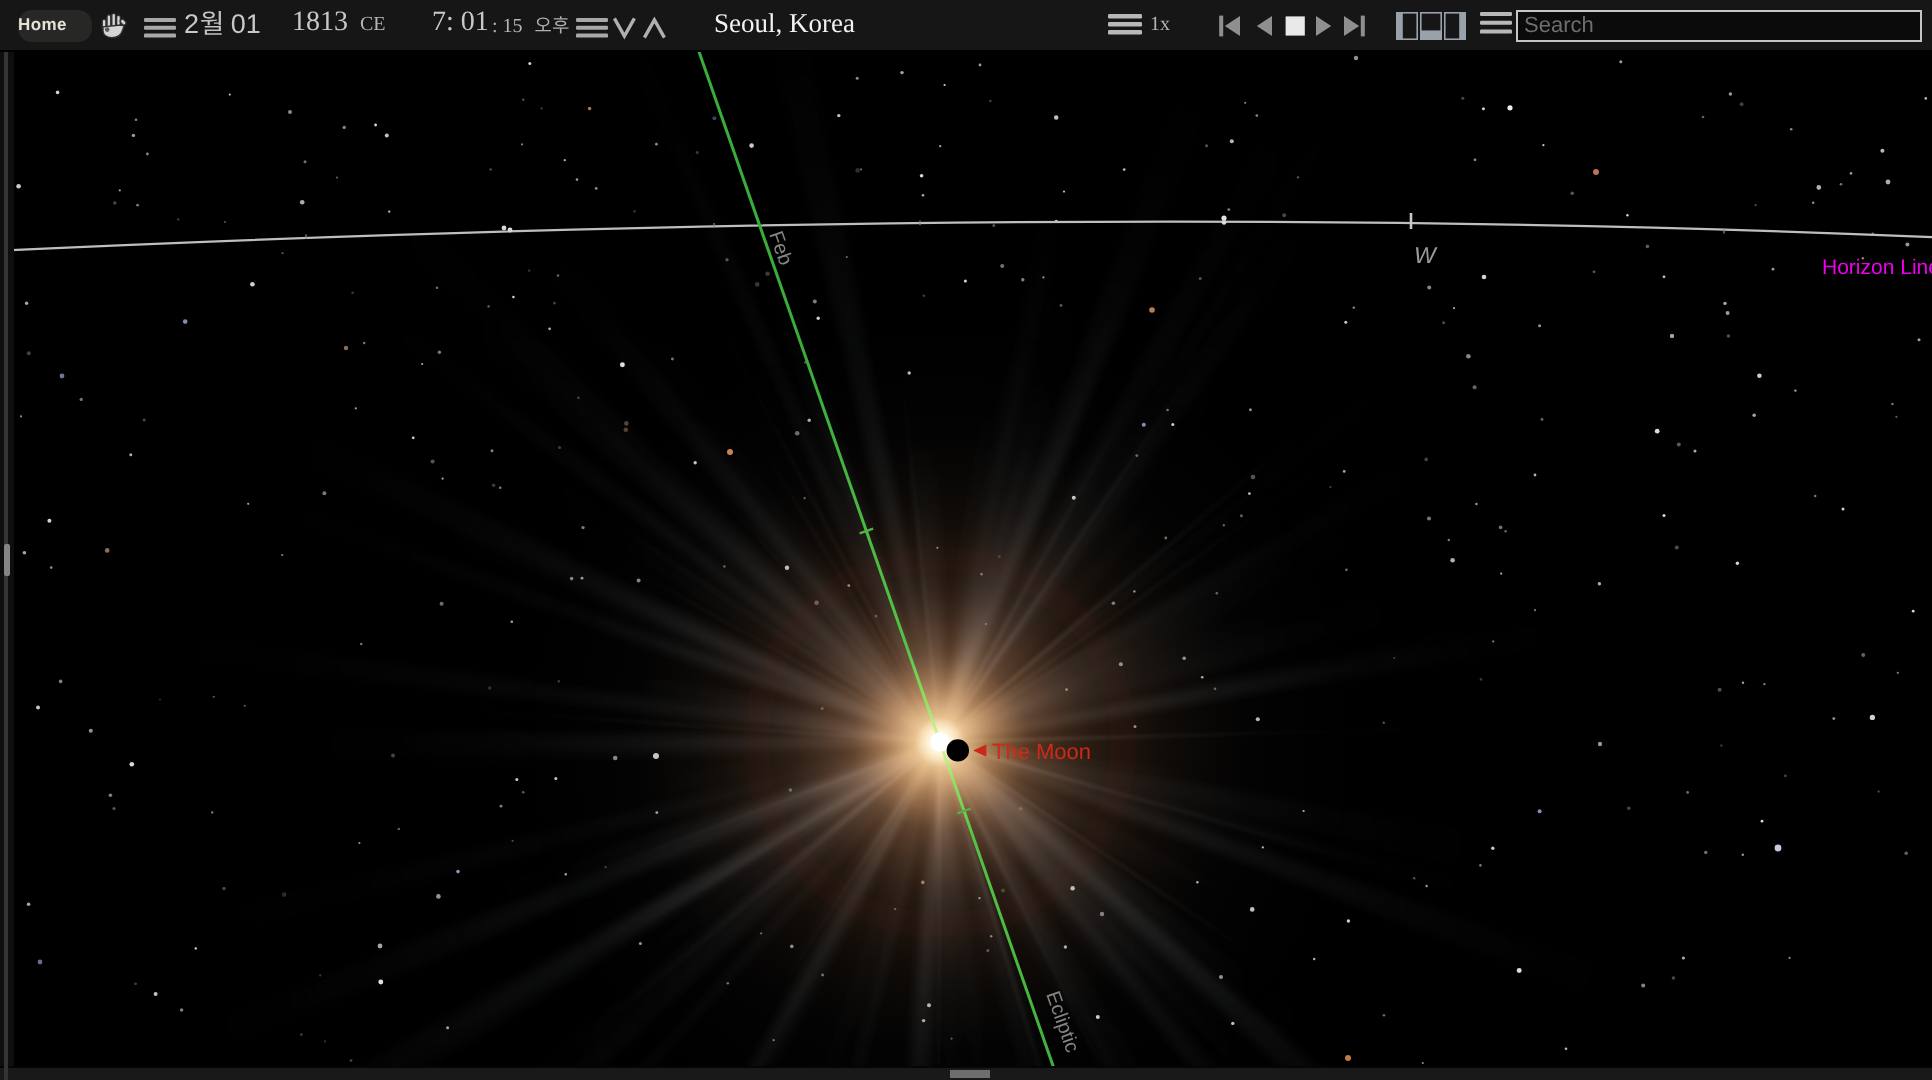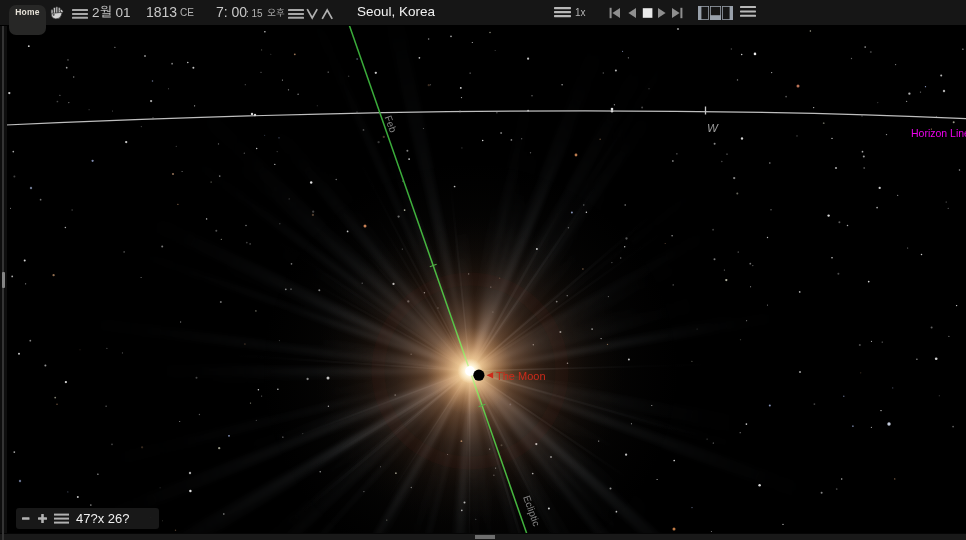--- a/index.html
+++ b/index.html
@@ -2,24 +2,24 @@
 <html><head>
 <meta charset="utf-8">
 <style>
 * { margin:0; padding:0; box-sizing:border-box; }
 html,body { width:966px; height:540px; background:#000; overflow:hidden;
   font-family:"Liberation Sans", sans-serif; -webkit-font-smoothing:antialiased; }
 #wrap { position:relative; width:966px; height:540px; background:#000; }
 #sky { position:absolute; left:0; top:0; }
 #bar { position:absolute; left:0; top:0; width:966px; height:26px;
   background:#161616; border-bottom:1px solid #000; z-index:10; transform:translateZ(0); }
-#home { position:absolute; left:9px; top:5px; width:37px; height:30px;
+#home { position:absolute; left:9px; top:5px; width:37px; height:16px;
   background:#272726; border-radius:7px; color:#e6e2d8; font-size:8.5px;
-  font-weight:bold; text-align:center; line-height:14.5px; letter-spacing:0.2px; }
-.t { position:absolute; top:4px; color:#c8c8c8; white-space:nowrap; }
+  font-weight:bold; text-align:left; line-height:14.5px; letter-spacing:0.2px; }
+.t { position:absolute; top:4px; color:#c8c8c8; white-space:nowrap;font-family:Liberation Serif, serif; }
 .t.big { font-size:14px; }
 .t.small { font-size:10px; color:#b4b4b4; }
 .t.tiny { font-size:10px; color:#b4b4b4; }
 .t.white { color:#f2f2f2; font-size:13.5px; }
 #search { position:absolute; left:758px; top:5px; width:203px; height:15.5px;
   background:#0b0b0b; border:1px solid #c6c6c6; box-sizing:border-box;
   color:#6e6e6e; font-size:11px; padding:0 3px; line-height:14px;
   font-family:"Liberation Sans",sans-serif; }
 #lstrip { position:absolute; left:0; top:26px; width:7px; height:514px;
   background:#0e0e0e; z-index:5; }
@@ -741,31 +741,20 @@
 <text x="707" y="131.5" font-family="Liberation Sans, sans-serif" font-size="11.5" font-style="italic" fill="#9a9a9a">W</text>
 <text x="911" y="137" font-family="Liberation Sans, sans-serif" font-size="10.5" fill="#ee00ee">Horizon Line</text>
 <text x="384.5" y="117" font-family="Liberation Sans, sans-serif" font-size="10" fill="#848484" transform="rotate(70.5 384.5 117)">Feb</text>
 <text x="523" y="497" font-family="Liberation Sans, sans-serif" font-size="10" fill="#848484" transform="rotate(70.5 523 497)">Ecliptic</text>
 </svg>
 <div id="lstrip"></div>
     <div id="lline"></div>
     <div id="lhandle"></div>
 <div id="bbar"></div>
     <div id="bhandle"></div>
-<div id="fov">
-<svg style="position:absolute;left:5px;top:4px" width="62" height="13" viewBox="0 0 62 13">
-<rect x="1" y="5.2" width="7.5" height="2.6" rx="0.5" fill="#b2b2b2"></rect>
-<rect x="17" y="5.2" width="9" height="2.6" rx="0.5" fill="#b2b2b2"></rect>
-<rect x="20.2" y="2" width="2.6" height="9" rx="0.5" fill="#b2b2b2"></rect>
-<rect x="33" y="1.6" width="15" height="2.0" fill="#b2b2b2"></rect>
-<rect x="33" y="5.6" width="15" height="2.0" fill="#b2b2b2"></rect>
-<rect x="33" y="9.6" width="15" height="2.0" fill="#b2b2b2"></rect>
-</svg>
-<span id="fovtxt">47?x 26?</span>
-</div>
 <div id="bar">
   <div id="home">Home</div>
   <svg style="position:absolute;left:49px;top:5px" width="16" height="16" viewBox="0 0 16 16">
 <g fill="#d4d4d4" stroke="#2e2e2e" stroke-width="0.7">
 <rect x="2.1" y="4.6" width="1.9" height="5.6" rx="0.95"></rect>
 <rect x="4.5" y="2.4" width="1.9" height="7.2" rx="0.95"></rect>
 <rect x="6.9" y="1.7" width="1.9" height="7.7" rx="0.95"></rect>
 <rect x="9.3" y="2.6" width="1.9" height="6.8" rx="0.95"></rect>
 <rect x="11.0" y="5.0" width="3.3" height="2.1" rx="1.05" transform="rotate(48 12.6 6.0)"></rect>
 <path d="M2.5 8.4 L2.5 10.6 Q2.8 13.4 6.8 13.9 Q11.2 13.9 12.2 10.4 L13.1 7.9 L11.3 7.5 L2.5 8.4 Z"></path>
@@ -777,21 +766,21 @@
         <rect x="0" y="3.9" width="16" height="2.0" rx="0.6" fill="#a8a8a8"></rect>
         <rect x="0" y="7.8" width="16" height="2.0" rx="0.6" fill="#a8a8a8"></rect>
       </svg>
   <svg style="position:absolute;left:92px;top:0" width="46" height="24" viewBox="0 0 46 24">
   <text x="0" y="16.5" font-family="Liberation Sans, sans-serif" font-size="13.5" fill="#c8c8c8">2</text>
   <path transform="translate(7.9,16.5) scale(0.01335,-0.01335)" fill="#c3c3c3" d="M292.5289306640625 452.9703369140625H375.2308349609375V291.3603515625H292.5289306640625ZM707.1092529296875 826.3104248046875H790.0311279296875V294.4102783203125H707.1092529296875ZM57.0499267578125 424.7098388671875 47.1497802734375 486.1309814453125Q134.099853515625 486.1309814453125 233.4898681640625 487.54595947265625Q332.8798828125 488.9609375 435.8798828125 493.680908203125Q538.8798828125 498.40087890625 635.659912109375 509.2308349609375L640.6099853515625 455.1497802734375Q542.0499267578125 441.1497802734375 439.63494873046875 434.539794921875Q337.219970703125 427.9298095703125 239.6099853515625 426.31982421875Q142 424.7098388671875 57.0499267578125 424.7098388671875ZM184.299560546875 261.0904541015625H790.0311279296875V73.2293701171875H267.8314208984375V-28.9095458984375H186.51953125V128.92041015625H708.499267578125V201.6693115234375H184.299560546875ZM186.51953125 -7.0093994140625H820.4508056640625V-67.820556640625H186.51953125ZM527.4898681640625 396.48046875H733.539794921875V342.1295166015625H527.4898681640625ZM339.099853515625 809.2105712890625Q406.0499267578125 809.2105712890625 456.0 792.9305419921875Q505.9500732421875 776.6505126953125 533.8151245117188 746.0654907226562Q561.68017578125 715.48046875 561.68017578125 673.0904541015625Q561.68017578125 631.700439453125 533.8151245117188 601.1154174804688Q505.9500732421875 570.5303955078125 456.0 554.2503662109375Q406.0499267578125 537.9703369140625 339.099853515625 537.9703369140625Q272.1497802734375 537.9703369140625 221.69970703125 554.2503662109375Q171.2496337890625 570.5303955078125 143.6895751953125 601.1154174804688Q116.1295166015625 631.700439453125 116.1295166015625 673.0904541015625Q116.1295166015625 715.48046875 143.6895751953125 746.0654907226562Q171.2496337890625 776.6505126953125 221.69970703125 792.9305419921875Q272.1497802734375 809.2105712890625 339.099853515625 809.2105712890625ZM339.099853515625 751.5694580078125Q273.48046875 751.5694580078125 233.5108642578125 730.5647583007812Q193.541259765625 709.56005859375 193.541259765625 673.0904541015625Q193.541259765625 637.620849609375 233.5108642578125 616.3111572265625Q273.48046875 595.00146484375 339.099853515625 595.00146484375Q405.1092529296875 595.00146484375 444.38385009765625 616.3111572265625Q483.658447265625 637.620849609375 483.658447265625 673.0904541015625Q483.658447265625 709.56005859375 444.38385009765625 730.5647583007812Q405.1092529296875 751.5694580078125 339.099853515625 751.5694580078125Z"></path>
   <text x="23.4" y="16.5" font-family="Liberation Sans, sans-serif" font-size="13.5" fill="#c8c8c8">01</text>
 </svg>
   <span class="t big" style="left:146px">1813</span>
   <span class="t small" style="left:180px;top:7px">CE</span>
-  <span class="t big" style="left:216px">7: 00</span>
+  <span class="t big" style="left:216px">7: 01</span>
   <span class="t tiny" style="left:246px;top:8px">: 15</span>
   <svg style="position:absolute;left:267px;top:0" width="20" height="24" viewBox="0 0 20 24">
   <path transform="translate(0.2,16) scale(0.0095,-0.0095)" fill="#b0b0b0" d="M416.819091796875 315.780029296875H499.1309814453125V90.820556640625H416.819091796875ZM458.1700439453125 767.620849609375Q553.68017578125 767.620849609375 627.7753295898438 738.28076171875Q701.8704833984375 708.940673828125 744.2955932617188 655.8455200195312Q786.720703125 602.7503662109375 786.720703125 530.68017578125Q786.720703125 458.8299560546875 744.2955932617188 405.539794921875Q701.8704833984375 352.2496337890625 627.7753295898438 322.9095458984375Q553.68017578125 293.5694580078125 458.1700439453125 293.5694580078125Q363.2698974609375 293.5694580078125 288.8697509765625 322.9095458984375Q214.4696044921875 352.2496337890625 172.04449462890625 405.539794921875Q129.619384765625 458.8299560546875 129.619384765625 530.68017578125Q129.619384765625 602.7503662109375 172.04449462890625 655.8455200195312Q214.4696044921875 708.940673828125 288.8697509765625 738.28076171875Q363.2698974609375 767.620849609375 458.1700439453125 767.620849609375ZM458.1700439453125 701.0093994140625Q386.3603515625 701.0093994140625 330.16064453125 679.8245239257812Q273.9609375 658.6396484375 241.83612060546875 620.5148315429688Q209.7113037109375 582.3900146484375 209.7113037109375 530.68017578125Q209.7113037109375 479.580322265625 241.83612060546875 440.95550537109375Q273.9609375 402.3306884765625 330.16064453125 381.14581298828125Q386.3603515625 359.9609375 458.1700439453125 359.9609375Q529.979736328125 359.9609375 586.179443359375 381.14581298828125Q642.379150390625 402.3306884765625 674.5039672851562 440.95550537109375Q706.6287841796875 479.580322265625 706.6287841796875 530.68017578125Q706.6287841796875 582.3900146484375 674.5039672851562 620.5148315429688Q642.379150390625 658.6396484375 586.179443359375 679.8245239257812Q529.979736328125 701.0093994140625 458.1700439453125 701.0093994140625ZM50.0296630859375 106.8907470703125H869.7503662109375V37.8892822265625H50.0296630859375Z"></path>
   <path transform="translate(9.0,16) scale(0.0095,-0.0095)" fill="#b0b0b0" d="M92.51953125 723.5506591796875H819.820556640625V656.499267578125H92.51953125ZM50.0296630859375 240.0499267578125H869.7503662109375V172.4384765625H50.0296630859375ZM416.819091796875 185.0484619140625H499.1309814453125V-78.5303955078125H416.819091796875ZM458.25158353176164 604.4898681640625Q596.48046875 604.4898681640625 674.220703125 565.2348022460938Q751.9609375 525.979736328125 751.9609375 453.264892578125Q751.9609375 381.619384765625 674.1391635385509 342.1693115234375Q596.3173895771017 302.71923828125 458.08850435886336 302.71923828125Q319.859619140625 302.71923828125 242.119384765625 342.1693115234375Q164.379150390625 381.619384765625 164.379150390625 453.264892578125Q164.379150390625 525.979736328125 242.20092435207414 565.2348022460938Q320.0226983135233 604.4898681640625 458.25158353176164 604.4898681640625ZM458.1700439453125 540.99853515625Q359.3603515625 540.99853515625 304.80572509765625 518.3838500976562Q250.2510986328125 495.7691650390625 250.2510986328125 453.3998500279018Q250.2510986328125 411.8299560546875 304.80572509765625 389.020263671875Q359.3603515625 366.2105712890625 458.1700439453125 366.2105712890625Q556.979736328125 366.2105712890625 611.5343627929688 389.020263671875Q666.0889892578125 411.8299560546875 666.0889892578125 453.3998500279018Q666.0889892578125 495.7691650390625 611.5343627929688 518.3838500976562Q556.979736328125 540.99853515625 458.1700439453125 540.99853515625ZM416.819091796875 831.6302490234375H499.1309814453125V678.979736328125H416.819091796875Z"></path>
 </svg>
   <svg style="position:absolute;left:288px;top:9px" width="16" height="11" viewBox="0 0 16 11">
         <rect x="0" y="0.0" width="16" height="2.0" rx="0.6" fill="#a8a8a8"></rect>
         <rect x="0" y="3.9" width="16" height="2.0" rx="0.6" fill="#a8a8a8"></rect>
         <rect x="0" y="7.8" width="16" height="2.0" rx="0.6" fill="#a8a8a8"></rect>
       </svg>
@@ -827,14 +816,15 @@
 <rect x="12" y="9.2" width="11" height="4.8" fill="#99a1ab"></rect>
 <rect x="24.4" y="0.4" width="10.2" height="13.2" fill="none" stroke="#99a1ab" stroke-width="0.8"></rect>
 <rect x="31.6" y="0" width="3.4" height="14" fill="#99a1ab"></rect>
 </g>
       </svg>
   <svg style="position:absolute;left:740px;top:6px" width="16" height="12" viewBox="0 0 16 12">
         <rect x="0" y="0.0" width="16" height="2.0" rx="0.6" fill="#b8b8b8"></rect>
         <rect x="0" y="4.4" width="16" height="2.0" rx="0.6" fill="#b8b8b8"></rect>
         <rect x="0" y="8.8" width="16" height="2.0" rx="0.6" fill="#b8b8b8"></rect>
       </svg>
+  <div id="search">Search</div>
 </div>
 </div>
 
 </body></html>

